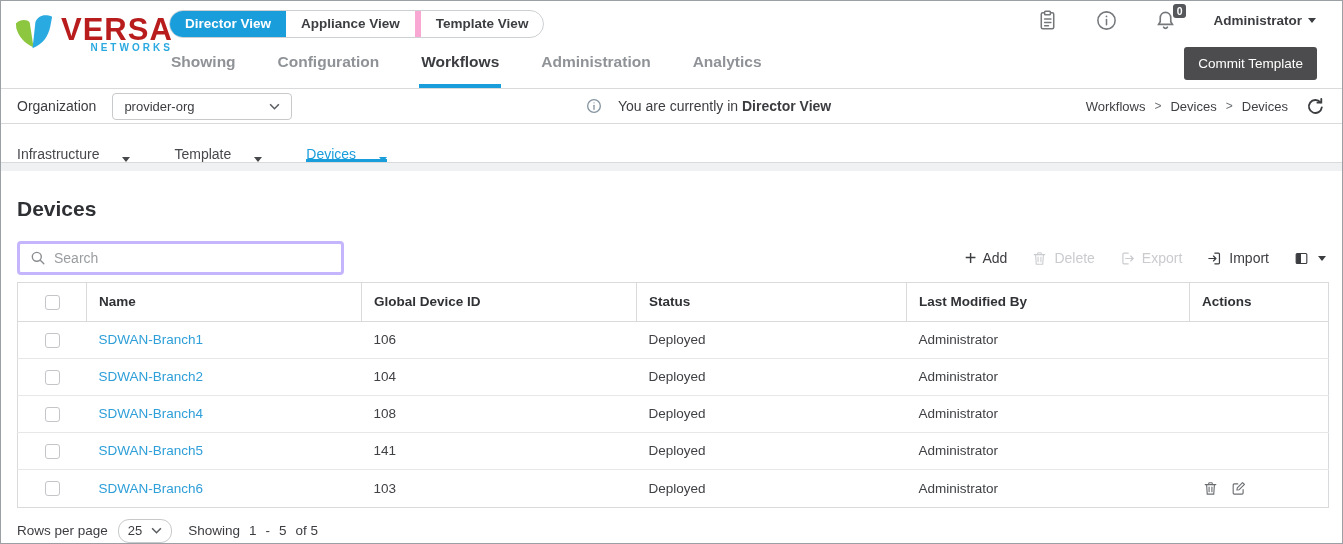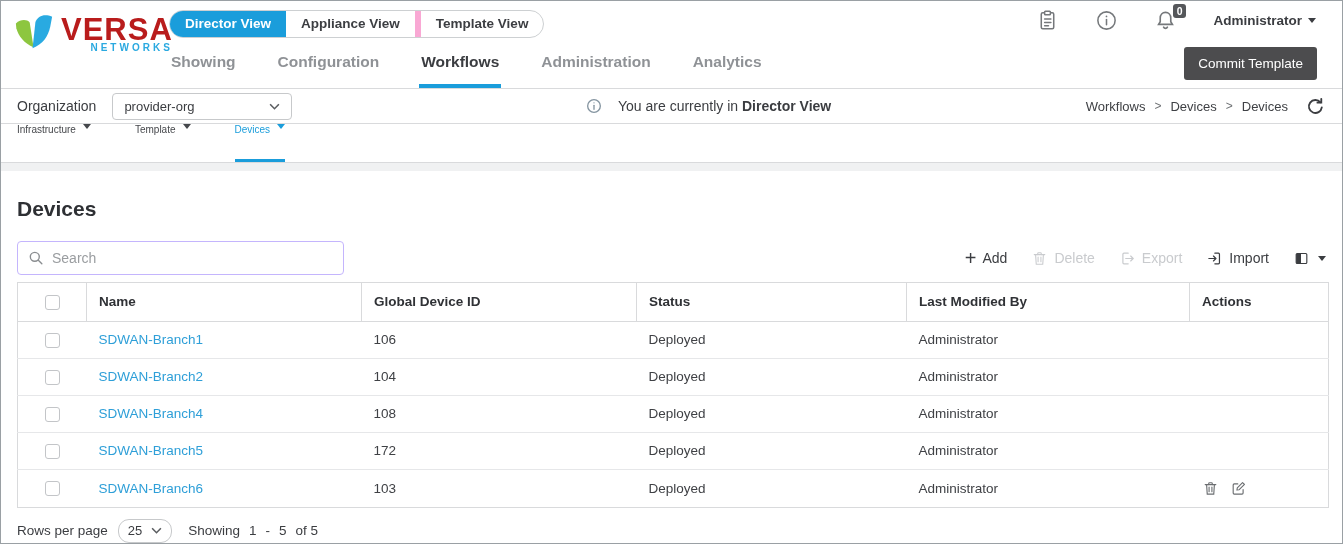--- a/index.html
+++ b/index.html
@@ -41,31 +41,31 @@
   .org-banner .hicon-sm { width:16px; height:16px; color:#8494a0; }
   .org-banner .hicon-sm svg { width:100%; height:100%; }
   .org-banner b { font-weight:700; }
   .breadcrumb { position:absolute; right:16px; display:flex; align-items:center; gap:9px; font-size:13px; color:#3f4145; }
   .crumb { cursor:pointer; }
   .crumb-sep { color:#6f7275; font-size:12px; }
   .refresh { width:21px; height:21px; color:#3b3d41; margin-left:8px; cursor:pointer; }
   .refresh svg { width:100%; height:100%; }
   
   .subnav { height:39px; border-bottom:1px solid #d9dadc; display:flex; align-items:stretch; padding:0 16px; gap:44px; }
-  .subnav-item { display:flex; align-items:flex-start; gap:7px; font-size:10px; color:#46484c; cursor:pointer; position:relative; }
+  .subnav-item { display:flex; align-items:flex-end; gap:23px; font-size:14px; color:#46484c; cursor:pointer; position:relative; }
   .subnav-item .caret-down { border-top-color:#46484c; border-left-width:4px; border-right-width:4px; }
   .subnav-item.active { color:#1a9ddb; }
   .subnav-item.active .caret-down { border-top-color:#1a9ddb; }
   .subnav-item.active::after { content:""; position:absolute; left:0; right:0; bottom:0; height:3px; background:#1a9ddb; }
   .strip { height:8px; background:#f0f1f2; }
   
   .content { padding:0 16px; }
   .page-title { font-size:21px; font-weight:700; color:#2e3034; margin:26px 0 20px; }
   .toolbar { display:flex; align-items:center; justify-content:space-between; margin-bottom:7px; }
-  .search-box { width:327px; height:34px; border:1px solid #c4b5fd; border-radius:4px; display:flex; align-items:center; padding:0 10px; gap:8px; background:#fff; }
+  .search-box { width:327px; height:34px; border:3px solid #c4b5fd; border-radius:4px; display:flex; align-items:center; padding:0 10px; gap:8px; background:#fff; }
   .search-box svg { width:16px; height:16px; color:#8a8d90; flex:none; }
   .search-box input { border:none; outline:none; flex:1; font-size:14px; font-family:inherit; color:#3b3d41; }
   .search-box input::placeholder { color:#9a9da0; }
   .actions-group { display:flex; align-items:center; gap:24px; }
   .tbtn { display:flex; align-items:center; gap:6px; font-size:14px; color:#3b3d41; background:none; border:none; cursor:pointer; font-family:inherit; }
   .tbtn svg { width:17px; height:17px; }
   .tbtn .plus { font-size:20px; font-weight:400; line-height:14px; }
   .tbtn.disabled { color:#c9cbce; cursor:default; }
   .tbtn .caret-down { margin-left:2px; }
   
@@ -291,21 +291,21 @@
         <td class="cbcol"><span class="cb"></span></td>
         <td class="name"><span>SDWAN-Branch4</span></td>
         <td>108</td>
         <td>Deployed</td>
         <td>Administrator</td>
         <td></td>
       </tr>
       <tr>
         <td class="cbcol"><span class="cb"></span></td>
         <td class="name"><span>SDWAN-Branch5</span></td>
-        <td>172</td>
+        <td>141</td>
         <td>Deployed</td>
         <td>Administrator</td>
         <td></td>
       </tr>
       <tr>
         <td class="cbcol"><span class="cb"></span></td>
         <td class="name"><span>SDWAN-Branch6</span></td>
         <td>103</td>
         <td>Deployed</td>
         <td>Administrator</td>

